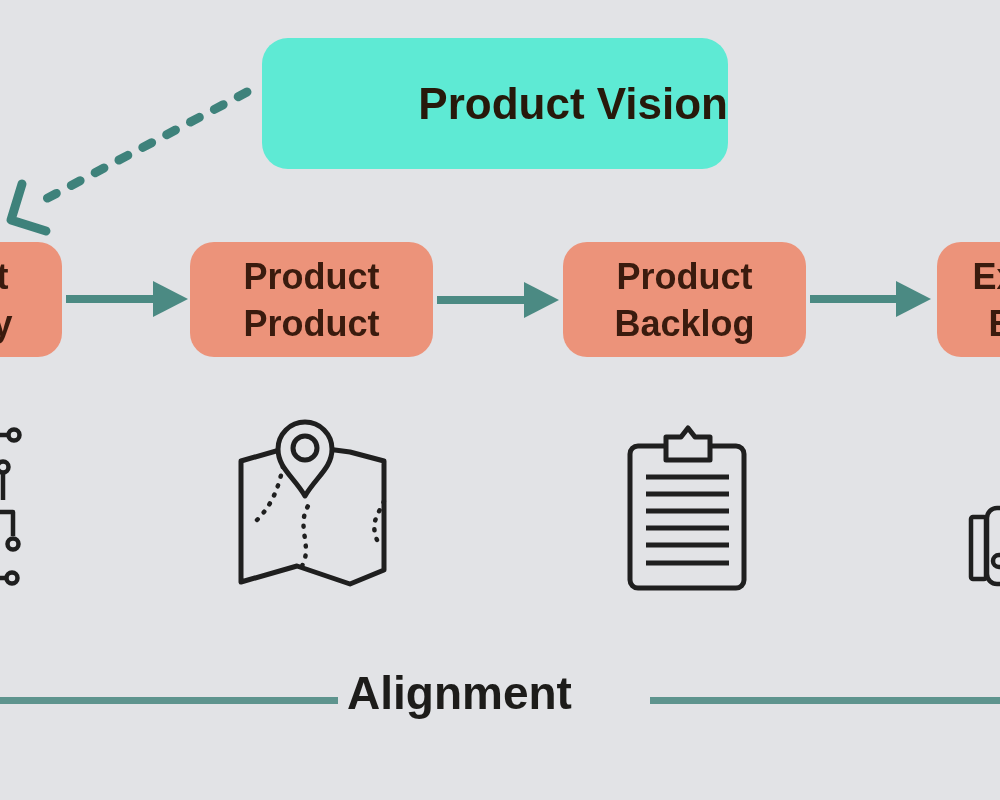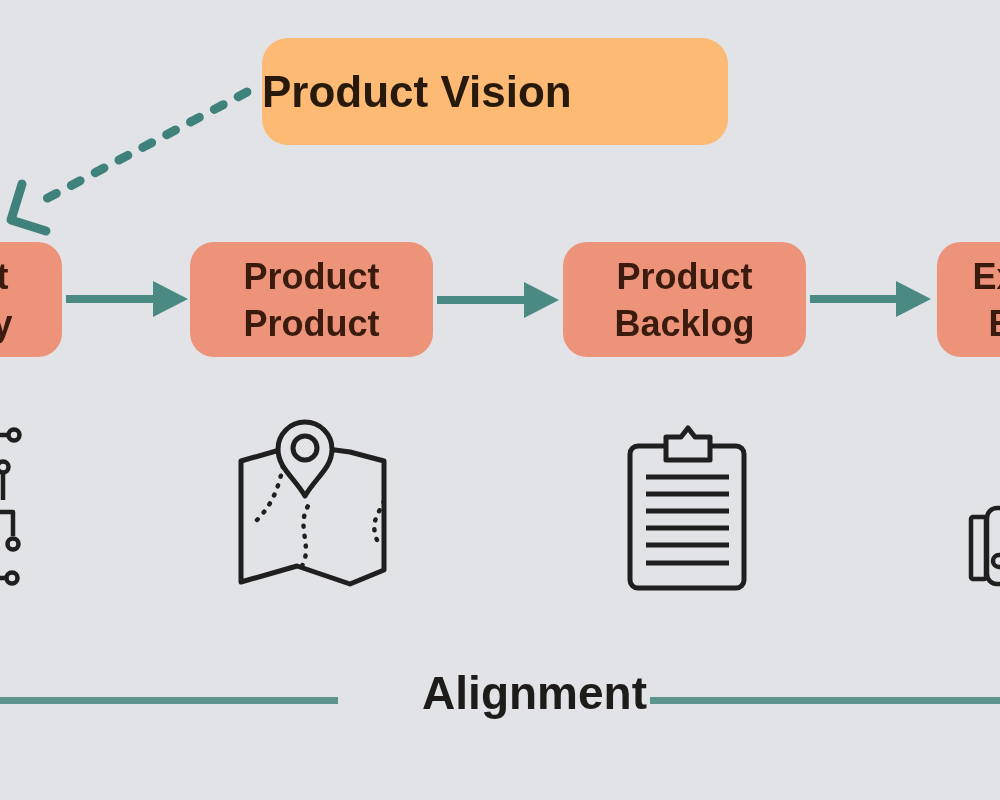--- a/index.html
+++ b/index.html
@@ -2,42 +2,42 @@
 <html><head>
 <meta charset="utf-8">
 <style>
   html,body{margin:0;padding:0;}
   #canvas{
     position:relative;width:1000px;height:800px;overflow:hidden;
     background:#e2e3e6;
     font-family:"Liberation Sans",sans-serif;
   }
   .vision-box{
-    position:absolute;left:262px;top:38px;width:466px;height:107px;
-    background:#fdba74;border-radius:26px;
-    display:flex;align-items:center;justify-content:flex-start;
+    position:absolute;left:262px;top:38px;width:466px;height:131px;
+    background:#5eead4;border-radius:26px;
+    display:flex;align-items:center;justify-content:flex-end;
     font-size:44px;font-weight:700;color:#27190b;
   }
   .flow-box{
     position:absolute;top:242px;width:243px;height:115px;
     background:#ec937a;border-radius:24px;
     display:flex;flex-direction:column;align-items:center;justify-content:center;
     font-size:36px;font-weight:700;line-height:47px;color:#3a1b0e;
     text-align:center;
   }
   .flow-box.pos-0{left:-181px;}
   .flow-box.pos-1{left:190px;}
   .flow-box.pos-2{left:563px;}
   .flow-box.pos-3{left:937px;}
   .overlay{position:absolute;left:0;top:0;width:1000px;height:800px;}
   .rule{position:absolute;top:697px;height:7px;background:#5e948e;}
   .rule-left{left:0;width:338px;}
   .rule-right{left:650px;width:350px;}
   .alignment-label{
-    position:absolute;left:347px;top:666px;width:300px;text-align:right;
+    position:absolute;left:347px;top:666px;width:300px;text-align:left;
     font-size:46px;font-weight:700;color:#1d1c1a;
   }
 </style>
 </head>
 <body>
 
 <div id="canvas">
 
   <div class="vision-box">
     <span>Product Vision</span>

